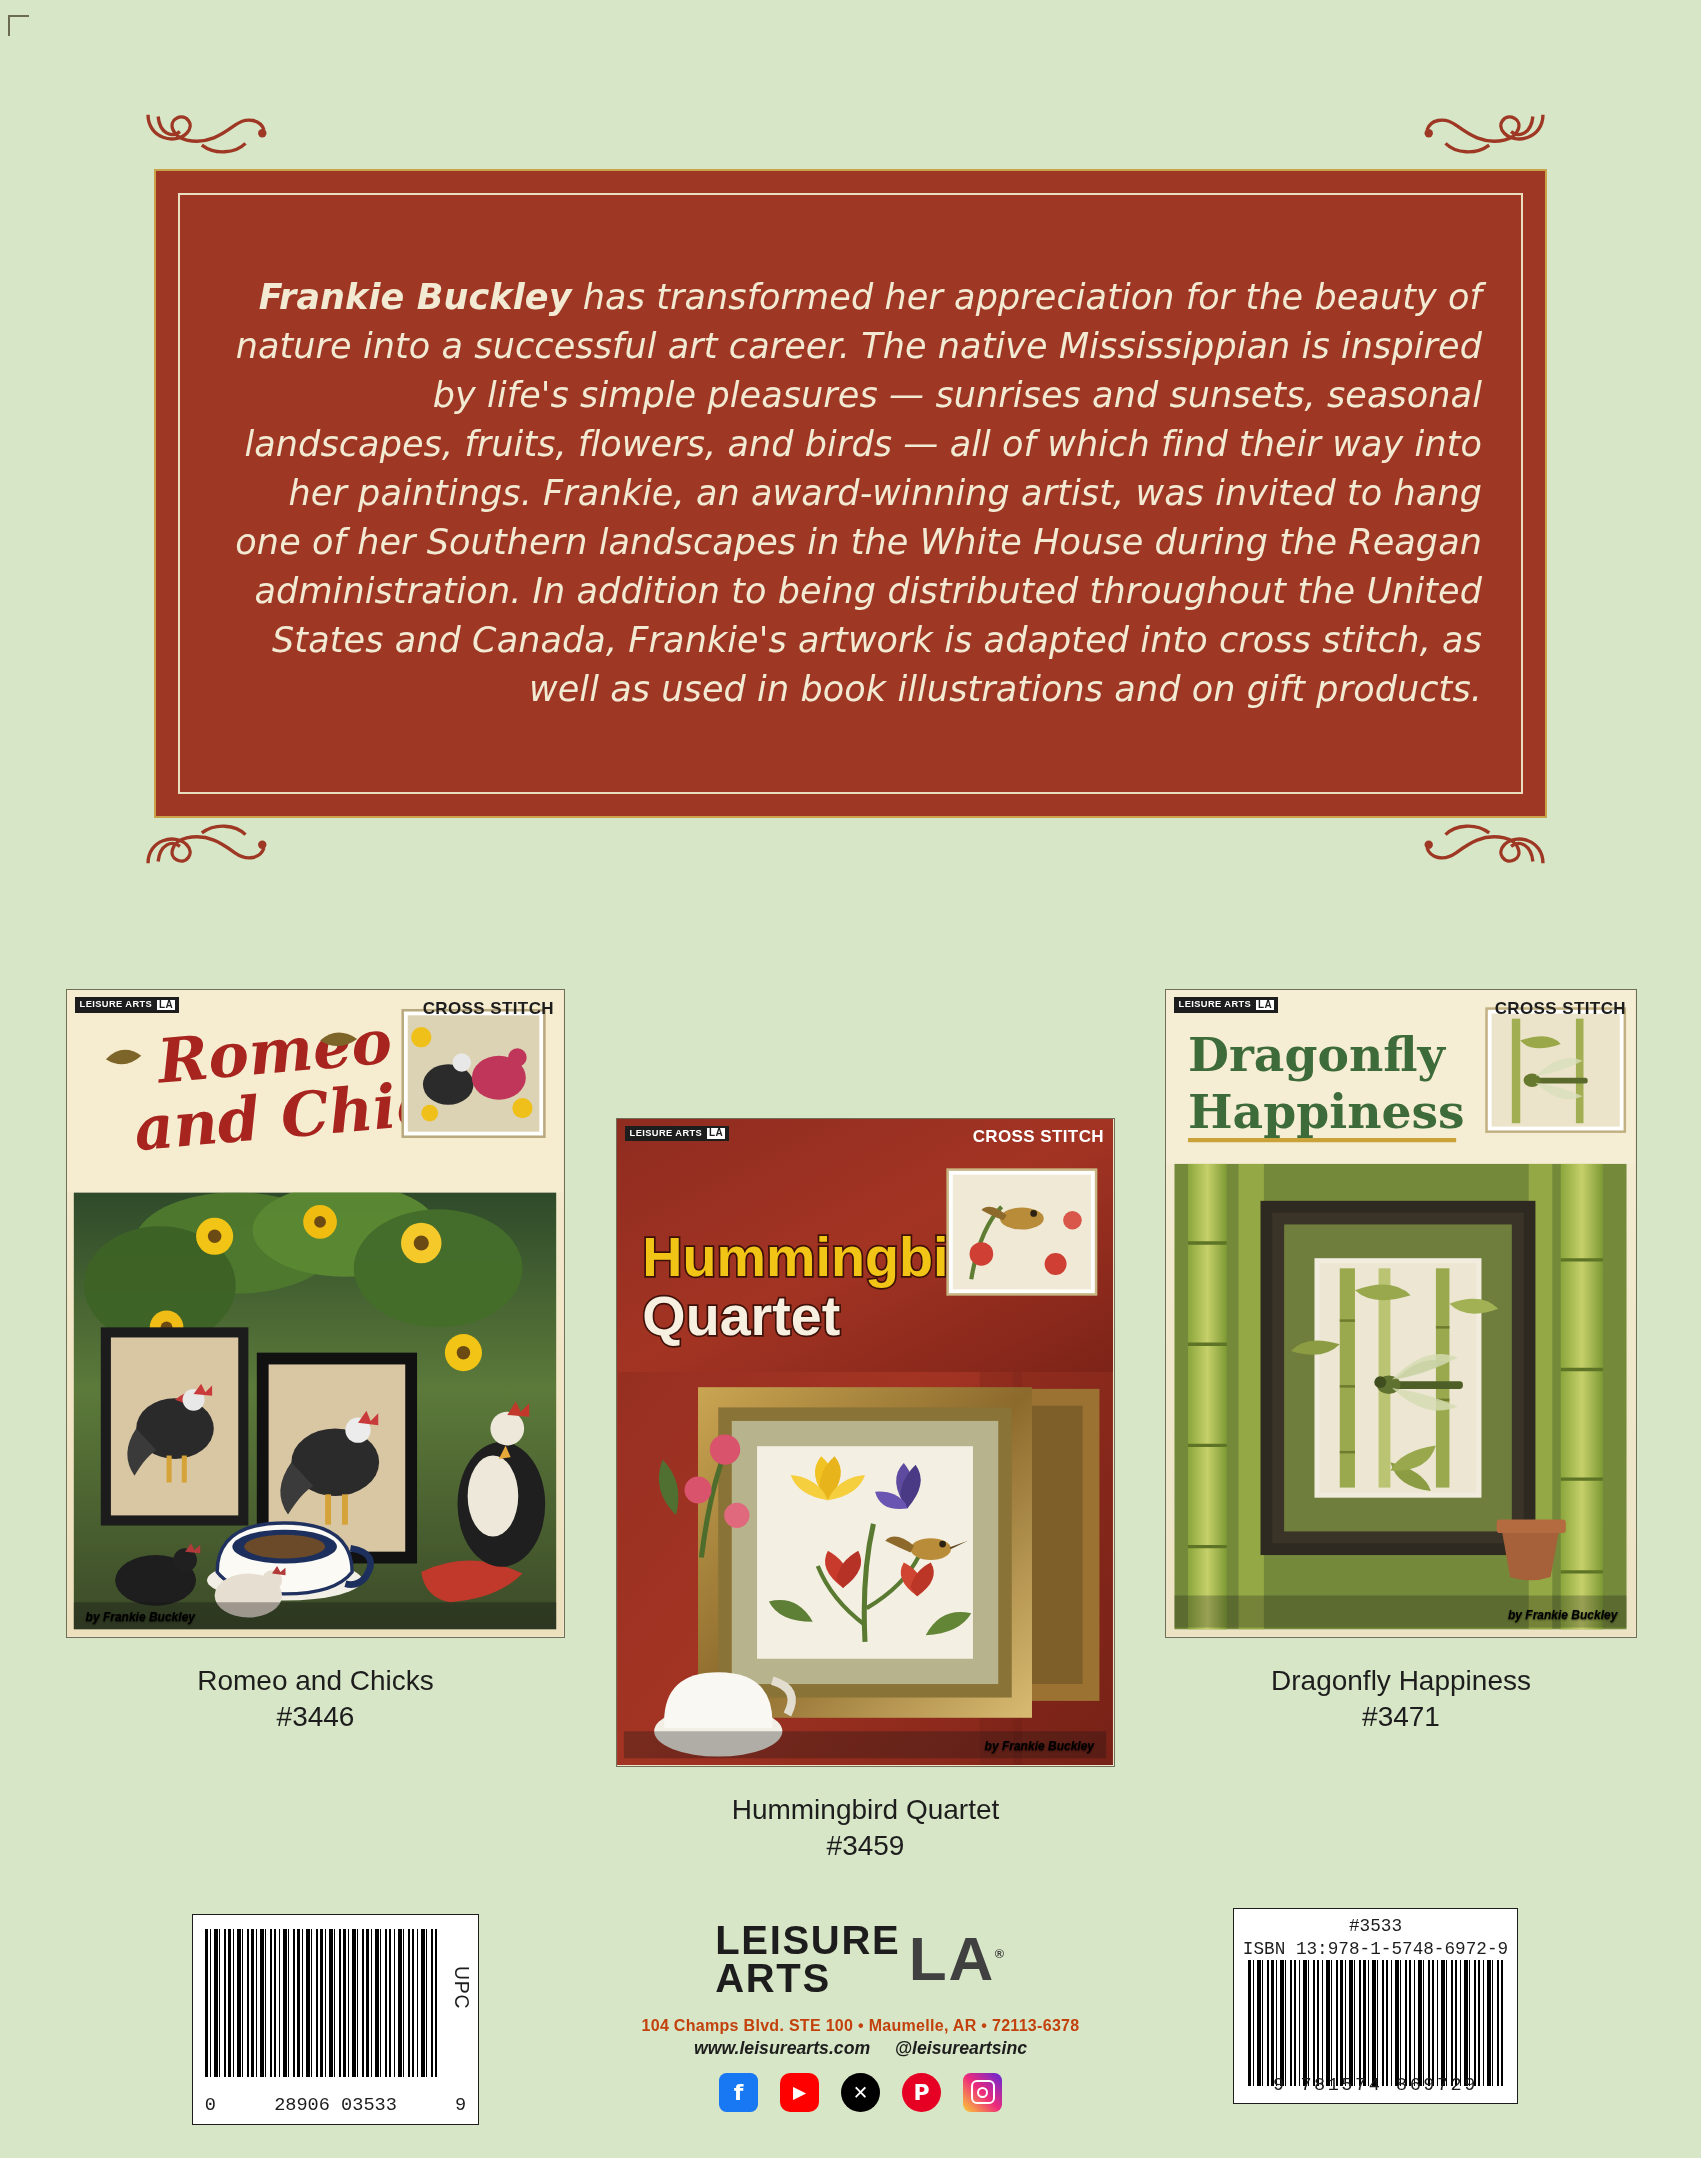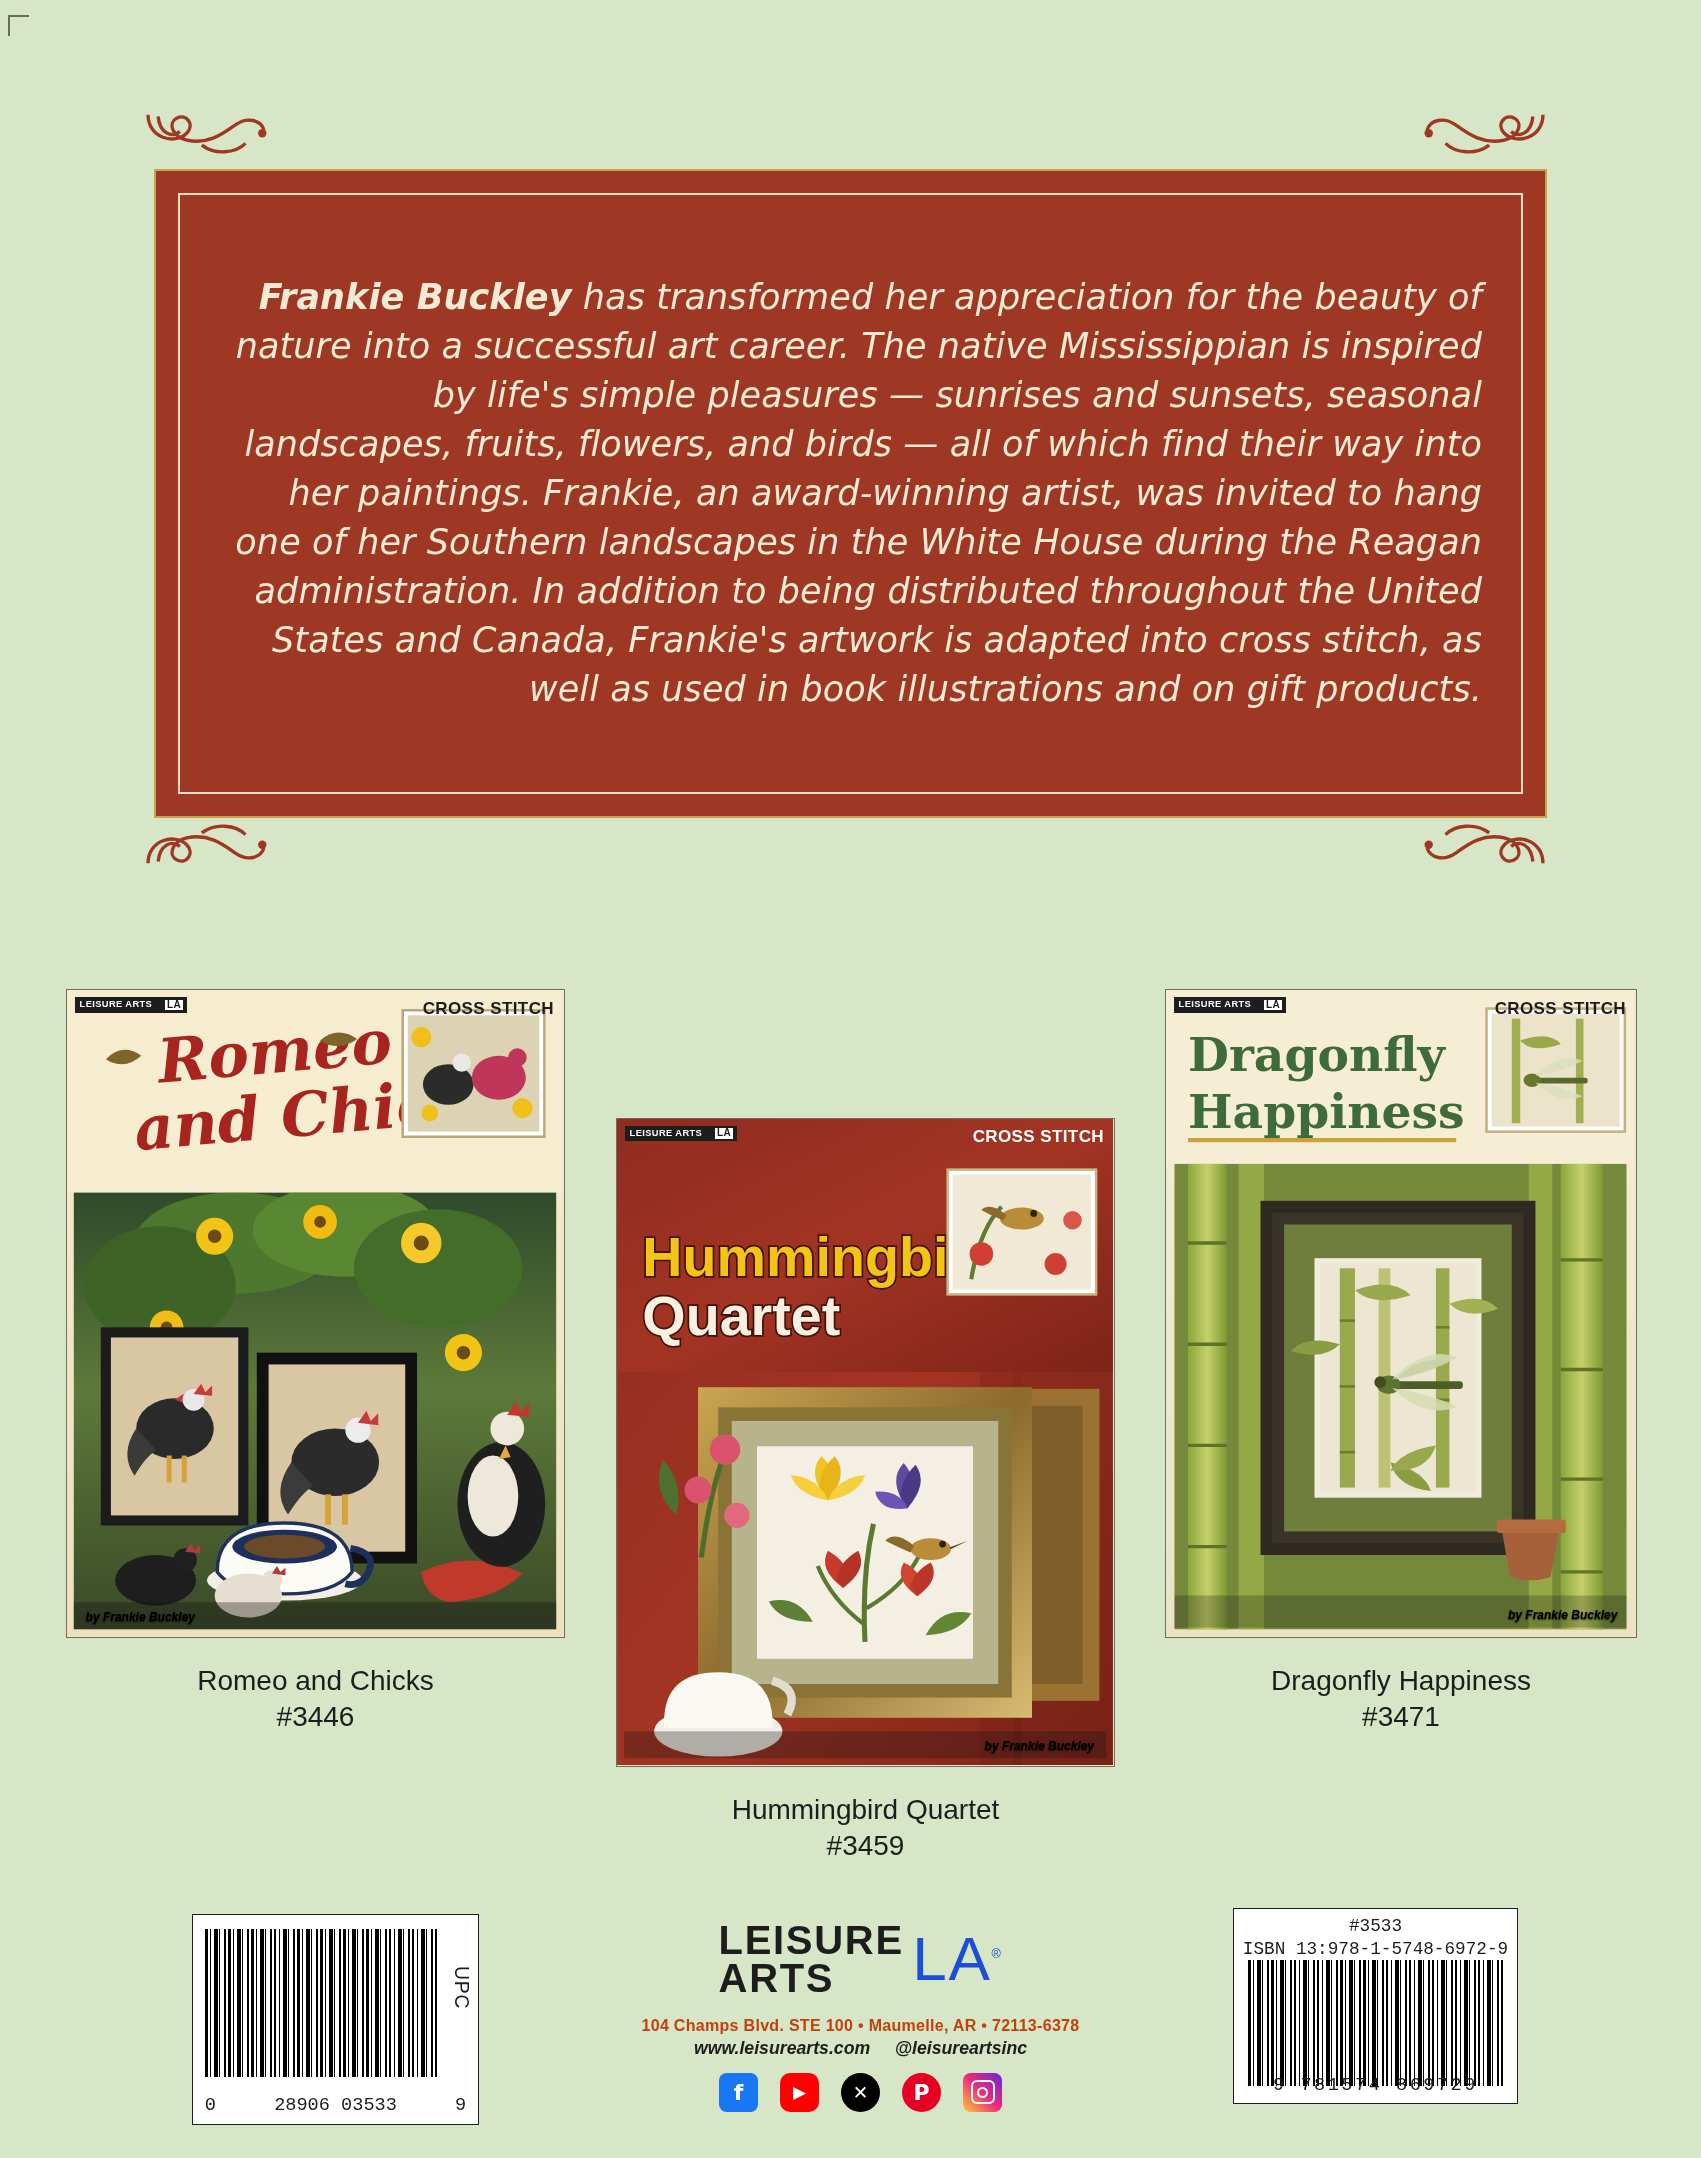--- a/index.html
+++ b/index.html
@@ -89,21 +89,21 @@
   #book3{left:1165px;top:19.4px;width:472px;}
   #book3 .cover{width:472px;height:649px;}
 
   
   .la-badge{
     position:absolute;left:8.4px;top:6.7px;
     background:#1d1d1d;color:#fff;
     font-size:9.3px;font-weight:bold;
     padding:2.5px 4.2px;line-height:1.05;
     letter-spacing:0.4px;
-    display:flex;align-items:center;gap:13px;
+    display:flex;align-items:center;gap:5px;
   }
   .la-badge .la-mark{
     background:#fff;color:#1d1d1d;
     font-size:10px;font-weight:bold;
     padding:0 1.7px;
   }
   .cs-tag{
     position:absolute;right:10px;top:8.4px;
     font-size:17px;font-weight:bold;color:#1d1d1d;
     letter-spacing:0.4px;
@@ -166,21 +166,21 @@
   .pub{
     position:absolute;left:641px;top:32px;width:439px;text-align:center;
   }
   .pub-name{
     display:flex;align-items:center;justify-content:center;gap:8.4px;
     font-size:40px;font-weight:bold;letter-spacing:1.7px;color:#1d1d1d;
     line-height:.95;
   }
   .pub-name .stack{text-align:left;}
   .pub-mark{
-    font-size:62px;font-weight:normal;color:#1d4ed8;line-height:.8;
+    font-size:62px;font-weight:bold;color:#404040;line-height:.8;
     position:relative;
   }
   .pub-reg{font-size:12.6px;vertical-align:super;}
   .pub-addr{
     margin-top:20px;font-size:16px;color:#c2410c;font-weight:bold;
     letter-spacing:0.3px;
   }
   .pub-web{
     margin-top:3.4px;font-size:17.7px;color:#1d1d1d;font-weight:bold;font-style:italic;
   }

